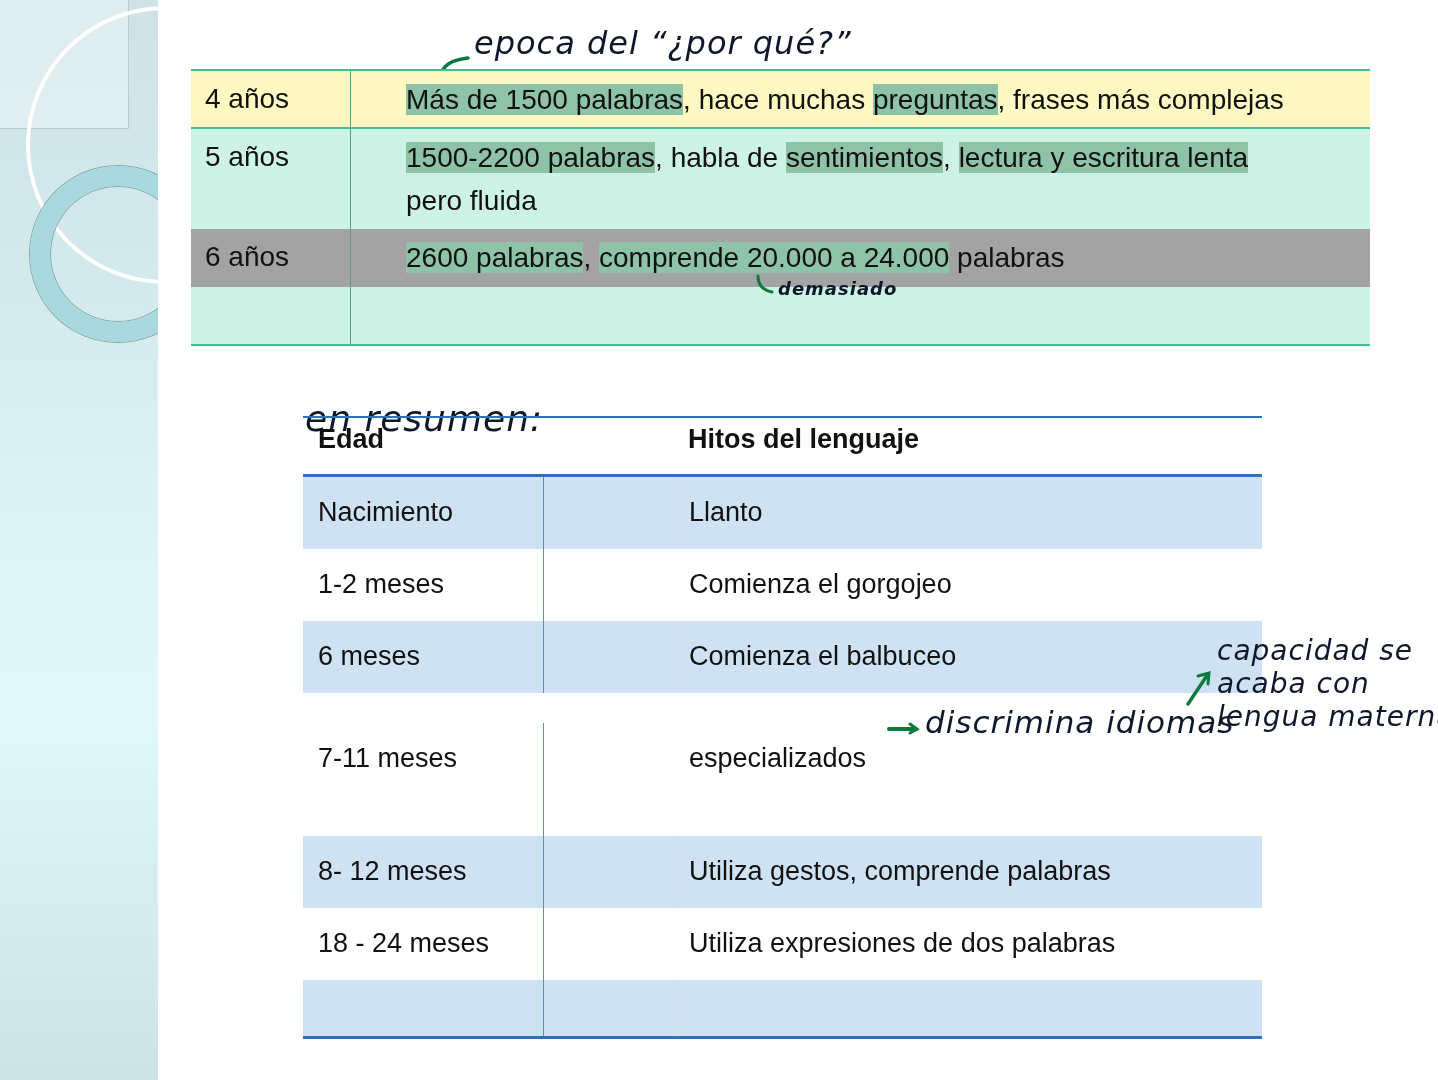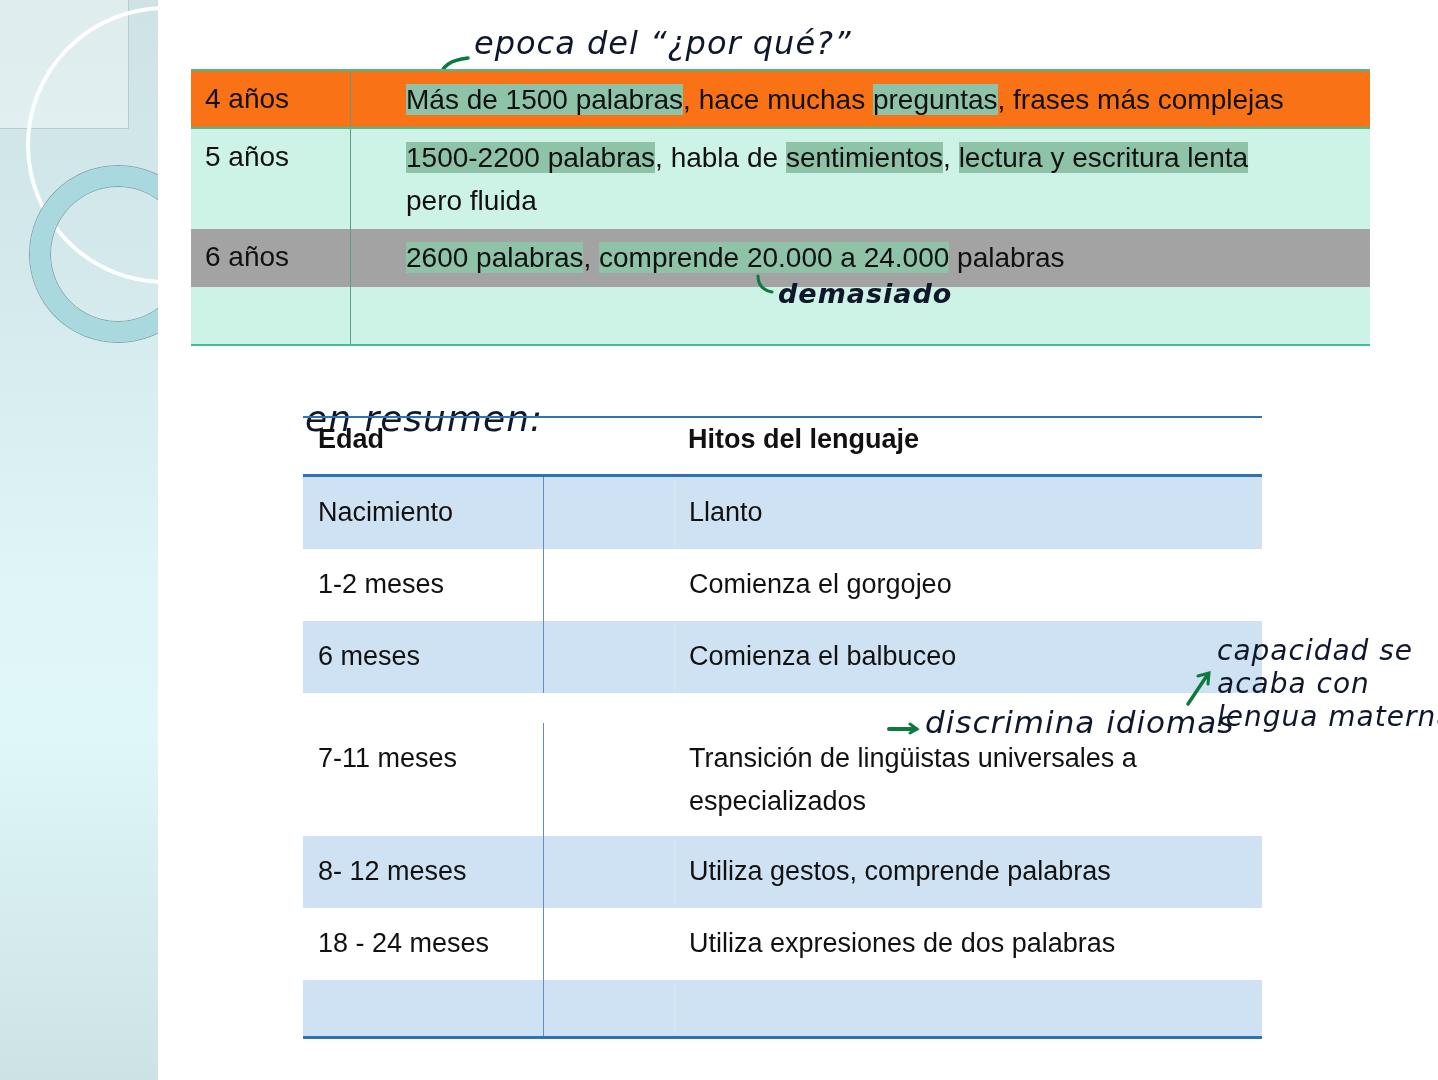--- a/index.html
+++ b/index.html
@@ -8,21 +8,21 @@
   
   .sidebar { position:absolute; left:0; top:0; width:158px; height:1080px; overflow:hidden;
     background: linear-gradient(180deg, #cfe3e6 0%, #d3e9ec 25%, #dff5f8 55%, #e0f7fa 68%, #d8eff2 80%, #cde2e5 100%); }
   .sidebar .rect { position:absolute; left:0; top:0; width:128px; height:128px; background:rgba(255,255,255,0.35); border-right:1px solid #b8cbcf; border-bottom:1px solid #b8cbcf; }
   .sidebar .big-ring { position:absolute; left:26px; top:6px; width:270px; height:270px; border-radius:50%; border:4px solid rgba(255,255,255,0.95); }
   .sidebar .ring { position:absolute; left:30px; top:166px; width:176px; height:176px; border-radius:50%; box-sizing:border-box; border:20px solid #a9d8de; box-shadow: inset 0 0 0 1px #7fa8ad, 0 0 0 1px #7fa8ad; }
 
   
   .t1 { position:absolute; left:191px; top:69px; width:1179px; border-top:2px solid #3dbf99; border-bottom:2px solid #3dbf99; }
   .t1 .row { display:flex; position:relative; }
-  .t1 .row.r4 { height:56px; border-bottom:2px solid #3dbf99; background:#f97316; }
+  .t1 .row.r4 { height:56px; border-bottom:2px solid #3dbf99; background:#fef9c3; }
   .t1 .row.r5 { height:100px; background:#cdf3e6; }
   .t1 .row.r6 { height:58px; background:#a3a3a3; }
   .t1 .row.r7 { height:57px; background:#cdf3e6; }
   .t1 .age { width:160px; border-right:1px solid #5b9e8a; font-size:28px; padding:12px 0 0 14px; box-sizing:border-box; }
   .t1 .desc { flex:1; font-size:28px; line-height:43px; padding:7px 0 0 55px; box-sizing:border-box; }
   .hl { background:#8ec3a8; }
 
   
   .hw { position:absolute; color:#0f172a; font-family:"DejaVu Sans", sans-serif; font-style:italic; letter-spacing:1px; white-space:nowrap; }
 
@@ -78,21 +78,21 @@
   </div>
   <div class="row r7">
     <div class="age"></div>
     <div class="desc"></div>
   </div>
 </div>
 
 <svg style="position:absolute;left:754px;top:272px" width="24" height="26">
   <path d="M4 4 C4 12, 8 18, 18 20" stroke="#0b7a3e" stroke-width="3" fill="none" stroke-linecap="round"></path>
 </svg>
-<div class="hw" style="left:778px;top:278px;font-size:27px;font-weight:bold;">demasiado</div>
+<div class="hw" style="left:778px;top:278px;font-size:18px;font-weight:bold;">demasiado</div>
 
 <div class="hw" style="left:305px;top:380px;font-size:36px;margin-top:18px;">en resumen:</div>
 
 <div class="t2">
   <div class="head">
     <div class="c1">Edad</div>
     <div class="cgap"></div>
     <div class="c2">Hitos del lenguaje</div>
   </div>
   <div class="row band h58">
@@ -107,21 +107,20 @@
   </div>
   <div class="row band h58">
     <div class="c1">6 meses</div>
     <div class="cgap"></div>
     <div class="c2">Comienza el balbuceo</div>
   </div>
   <div class="row h101">
     <div class="c1">7-11 meses</div>
     <div class="cgap" style="border-right-color:transparent"></div>
     <div class="c2">
-      <div>Transición de lingüistas universales a</div>
       <div>especializados</div>
     </div>
   </div>
   <div class="row band h58">
     <div class="c1">8- 12 meses</div>
     <div class="cgap"></div>
     <div class="c2">Utiliza gestos, comprende palabras</div>
   </div>
   <div class="row h58">
     <div class="c1">18 - 24 meses</div>

